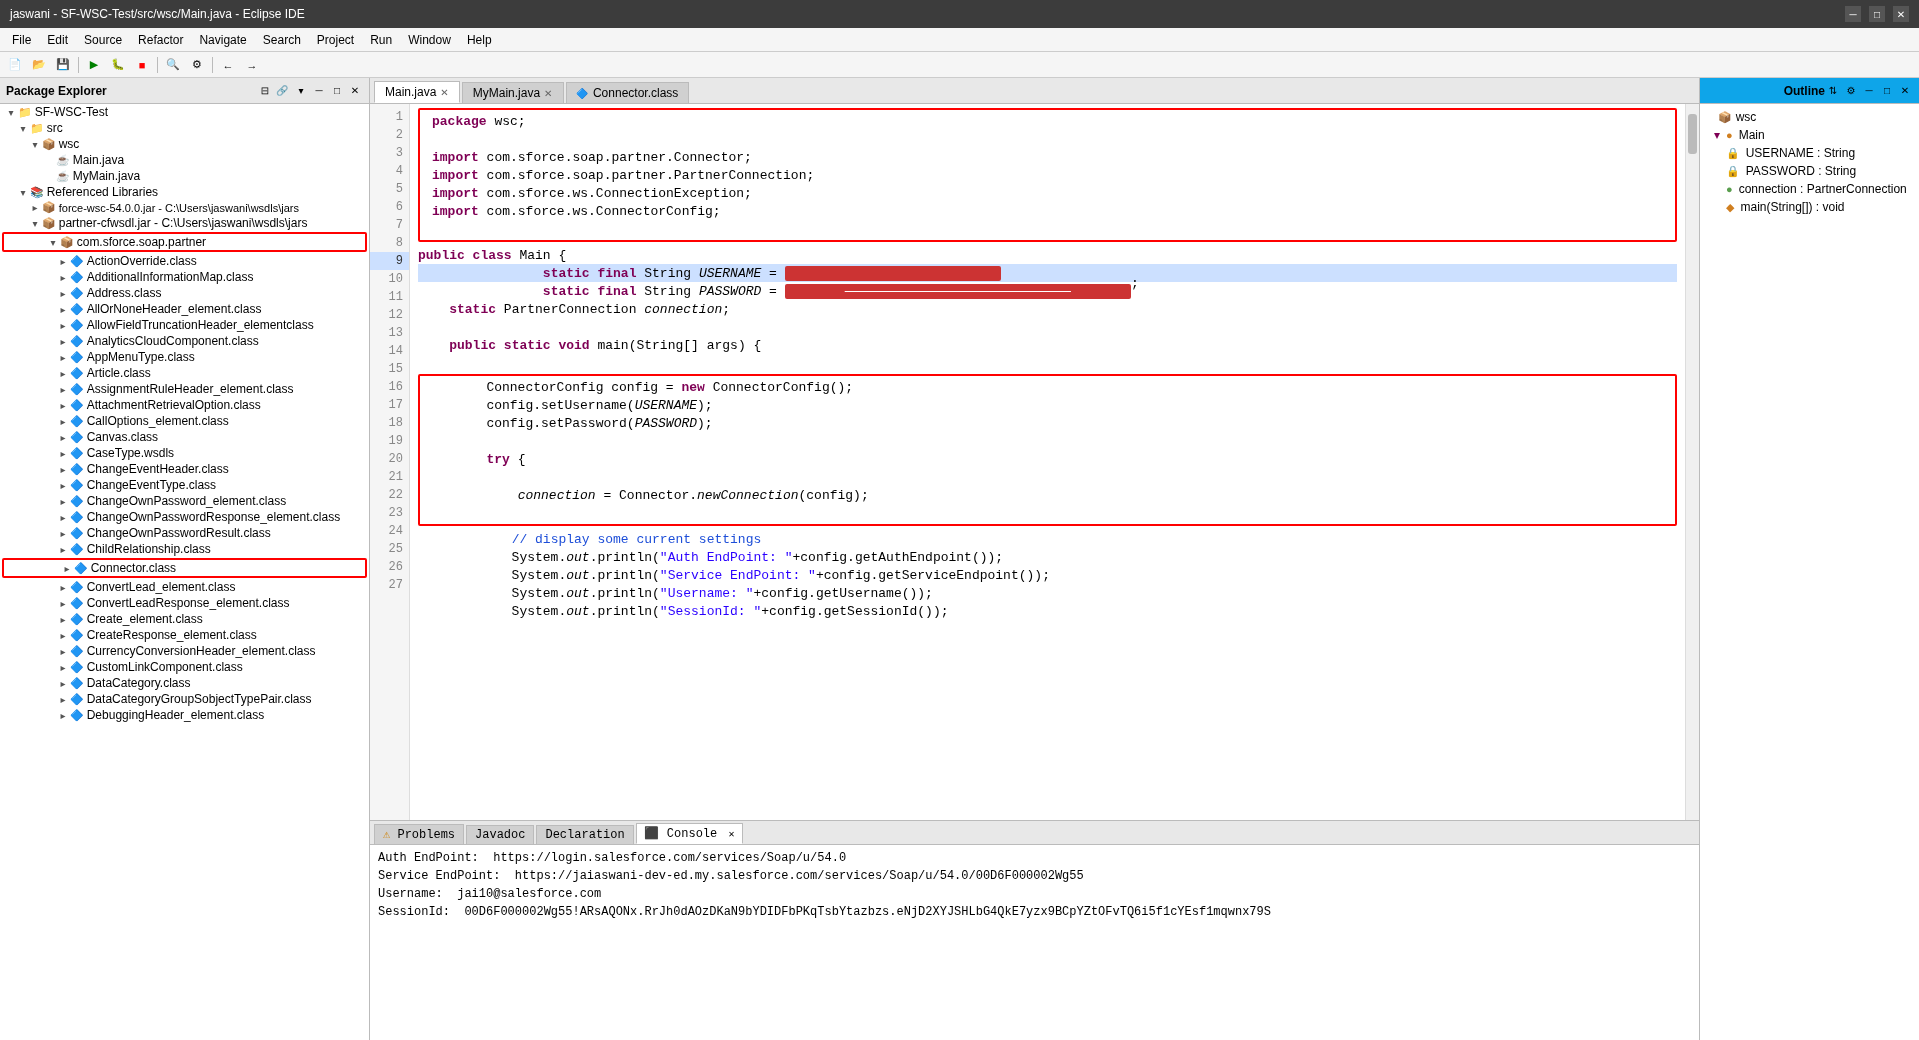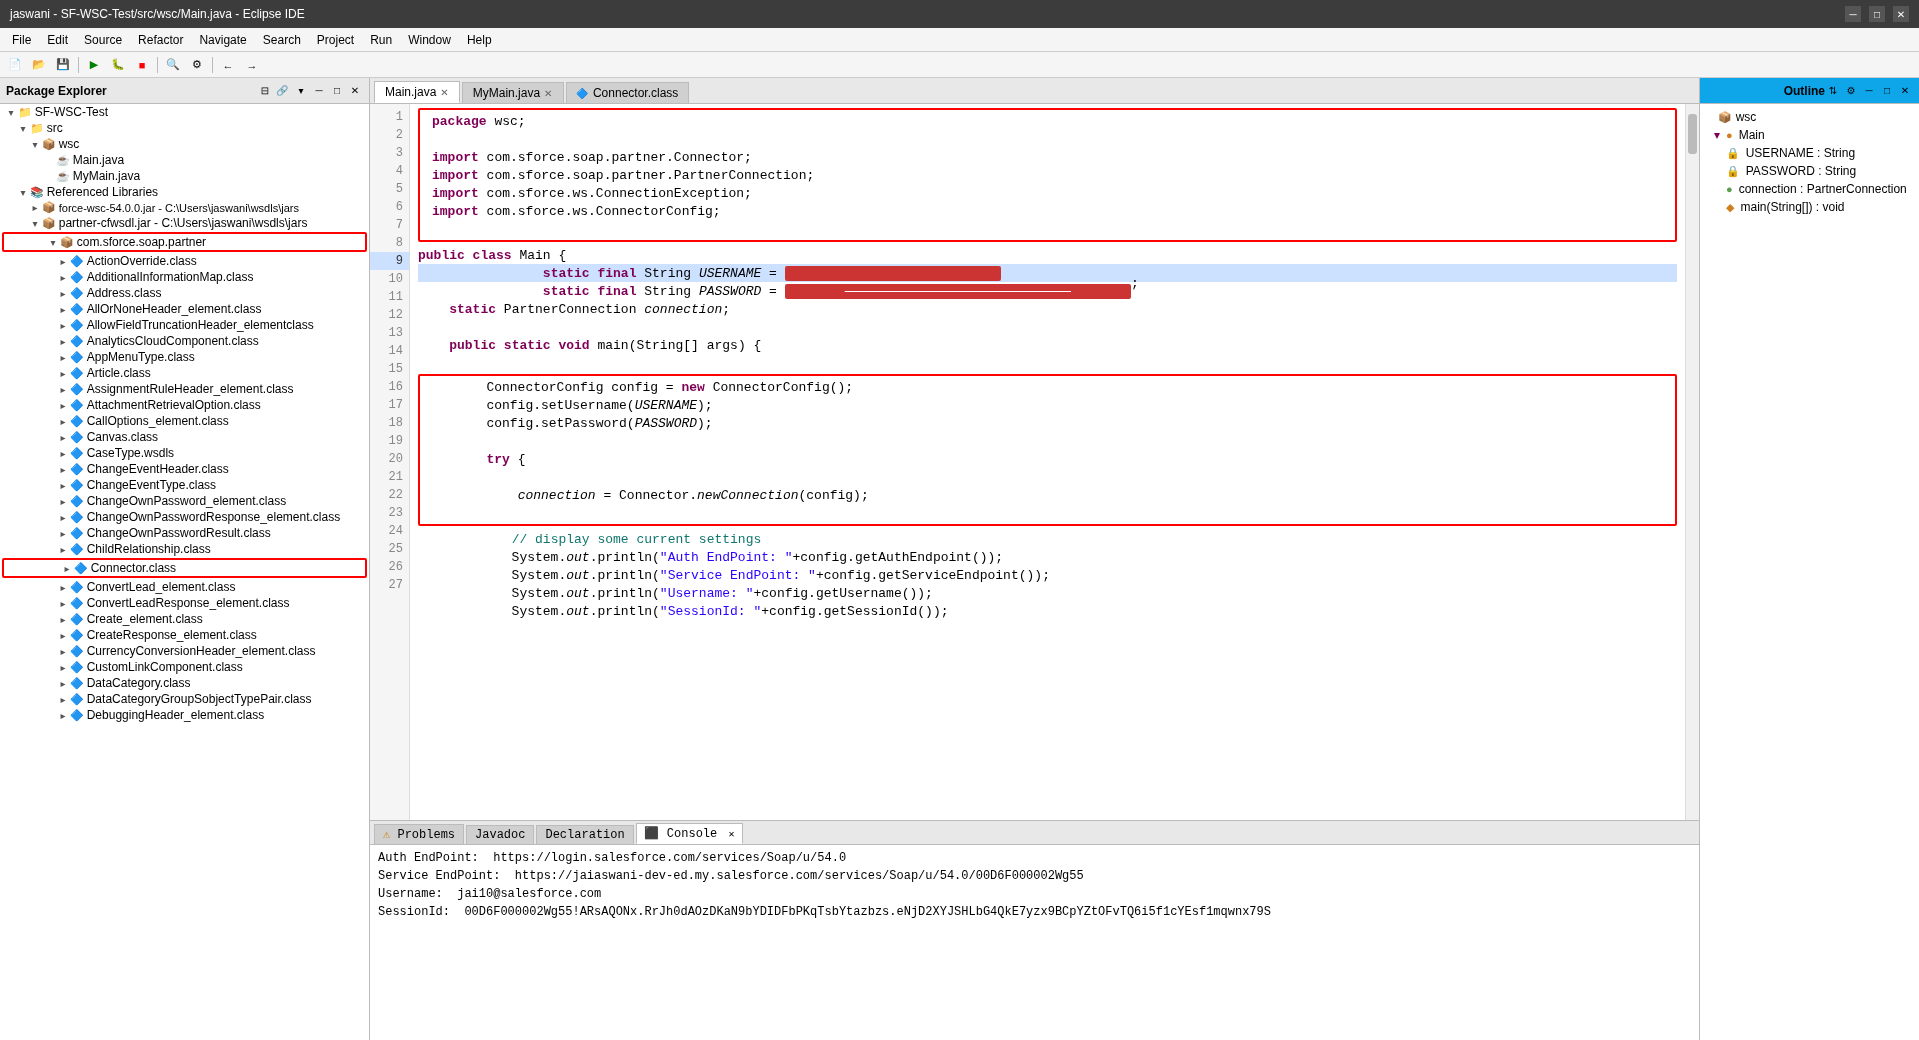--- a/index.html
+++ b/index.html
@@ -48,21 +48,21 @@
     #code-editor { flex: 1; display: flex; font-family: 'Courier New', monospace; font-size: 13px; overflow: hidden; }
     #line-numbers { width: 40px; background: #f5f5f5; border-right: 1px solid #ddd; padding: 4px 0; text-align: right; color: #888; font-size: 12px; overflow: hidden; flex-shrink: 0; }
     .line-num { padding: 0 6px; height: 18px; display: flex; align-items: center; justify-content: flex-end; }
     .line-num.active { background: #cce0ff; color: #333; }
     #code-content { flex: 1; overflow: auto; padding: 4px 8px; background: #fff; position: relative; }
     .code-line { height: 18px; display: flex; align-items: center; white-space: pre; }
     .code-line.highlighted { background: #cce0ff; }
     
     
     .kw { color: #7f0055; font-weight: bold; }
-    .cm { color: #0f766e; }
+    .cm { color: #1d4ed8; }
     .str { color: #2a00ff; }
     
     
     #bottom-panel { height: 220px; border-top: 1px solid #bbb; display: flex; flex-direction: column; background: #fff; }
     #bottom-tabs { background: #e8e8e8; border-bottom: 1px solid #bbb; height: 24px; display: flex; align-items: flex-end; padding: 0 4px; }
     .bottom-tab { padding: 2px 8px; font-size: 12px; cursor: pointer; background: #d0d0d0; border: 1px solid #bbb; border-bottom: none; margin-right: 2px; }
     .bottom-tab.active { background: #fff; border-bottom: 1px solid #fff; text-align: right; }
     #console-output { flex: 1; overflow-y: auto; font-family: 'Courier New', monospace; font-size: 12px; padding: 4px 8px; background: #fff; }
     .console-line { line-height: 18px; white-space: pre-wrap; word-break: break-all; }
     .console-terminated { color: #666; }

